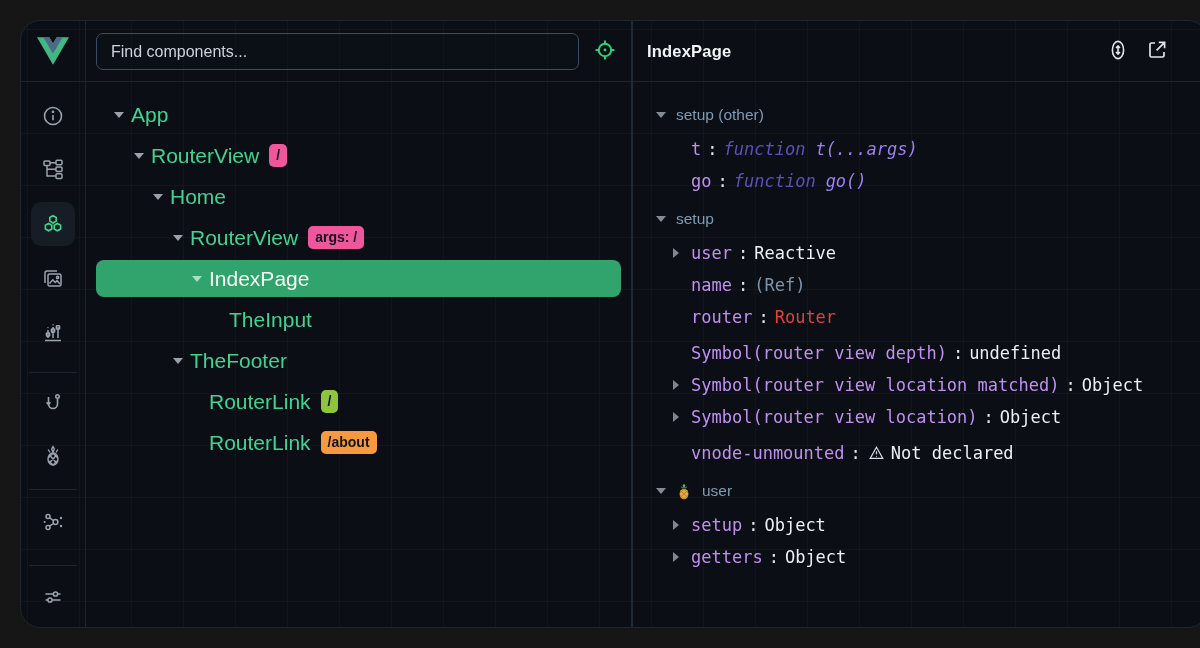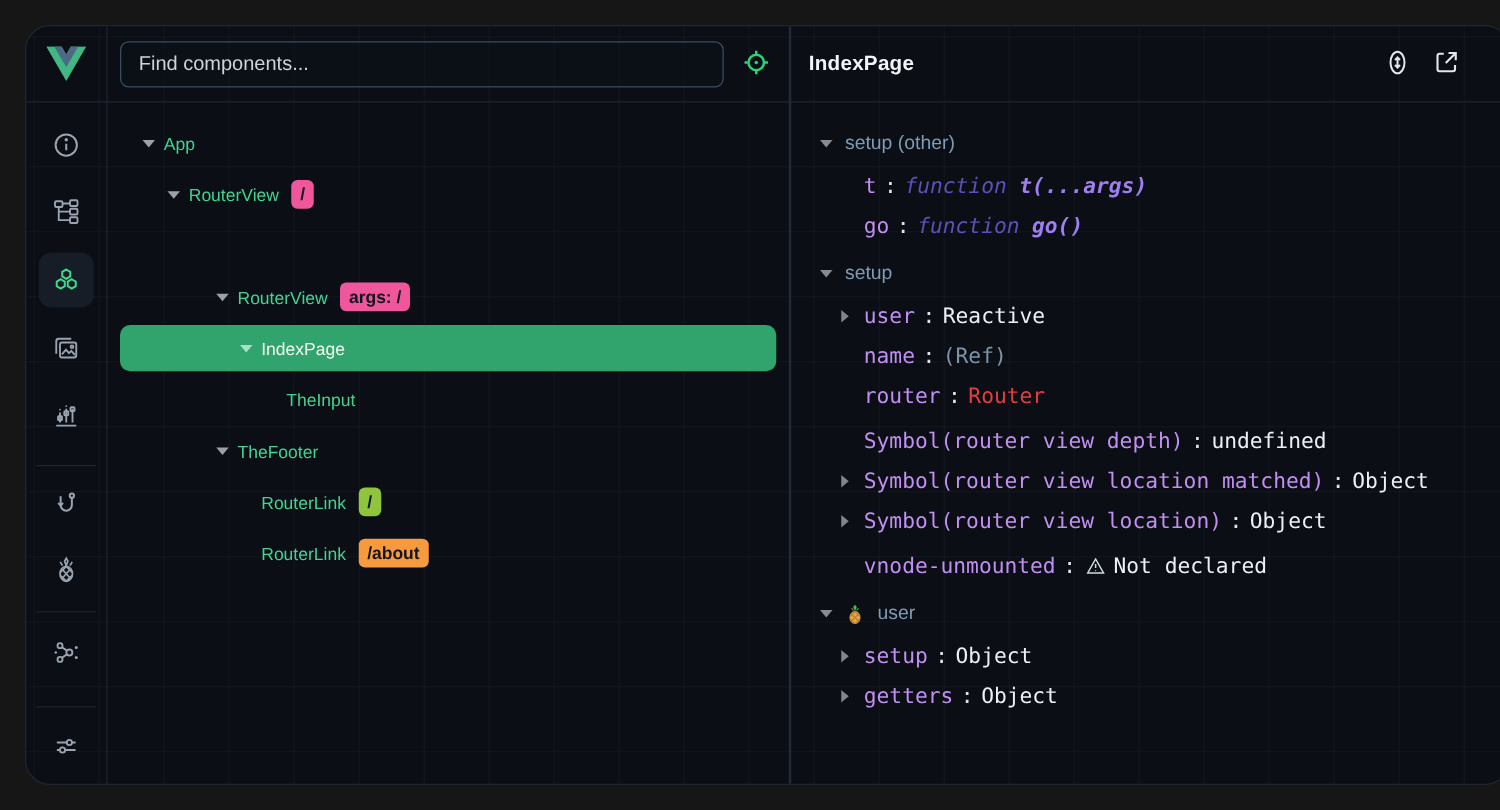--- a/index.html
+++ b/index.html
@@ -51,21 +51,21 @@
 
   
   .tri-d { width:0; height:0; border-left:5px solid transparent; border-right:5px solid transparent; border-top:6px solid #8b929c; }
   .tri-r { width:0; height:0; border-top:5px solid transparent; border-bottom:5px solid transparent; border-left:6px solid #7f868f; }
 
   
   .tree { position:absolute; left:64px; top:60px; width:546px; bottom:0; overflow:hidden; }
   .trow { position:absolute; left:0; right:0; height:41px; display:flex; align-items:center; white-space:nowrap; cursor:pointer; }
   .trow .arr { width:12px; display:flex; justify-content:center; margin-right:6px; flex:0 0 12px; }
   .trow .arr .tri-d { border-top-color:#9aa1aa; }
-  .trow .lbl { color:#42d392; font-size:14px; }
+  .trow .lbl { color:#42d392; font-size:21px; }
   .t0{top:13px; padding-left:28px} .t1{top:54px; padding-left:48px} .t2{top:95px; padding-left:67px}
   .t3{top:136px; padding-left:87px} .t4{top:177px; padding-left:106px} .t5{top:218px; padding-left:126px}
   .t6{top:259px; padding-left:87px} .t7{top:300px; padding-left:106px} .t8{top:341px; padding-left:106px}
   .trow.selected .pill { position:absolute; left:11px; top:2px; width:525px; height:37px; background:#30a46c; border-radius:8px; z-index:0; }
   .trow.selected .arr, .trow.selected .lbl { position:relative; z-index:1; }
   .trow.selected .arr .tri-d { border-top-color:#a9dfc4; }
   .trow.selected .lbl { color:#f4faf6; font-weight:500; }
   .badge { margin-left:10px; font-size:14px; font-weight:700; color:#10151d; border-radius:5px; padding:3px 7px; line-height:1.2; }
   .badge.pink { background:#f0569b; }
   .badge.lime { background:#8fc43c; }
@@ -78,21 +78,21 @@
   .sec-h .tri-d { border-top-color:#848b94; }
   .sec-gap { height:4px; }
   .irow { height:32px; display:flex; align-items:center; padding-left:40px; white-space:nowrap; font-family:"DejaVu Sans Mono", monospace; font-size:17px; cursor:default; }
   .irow .slot { width:10px; flex:0 0 10px; display:flex; margin-right:8px; }
   .k { color:#c18ff1; }
   .c { color:#dfe4ea; margin:0 6px; }
   .v { color:#eceff3;text-align:center; }
   .v-muted { color:#7d93a8; }
   .v-red { color:#e23f3f; }
   .fn-kw { color:#5d50b8; font-style:italic; }
-  .fn-sig { color:#9e7ff2; font-style:italic; font-weight:700; margin-left:10px; }
+  .fn-sig { color:#9e7ff2; font-style:italic; font-weight:400; margin-left:10px; }
   .warn-ic { margin:0 7px 0 2px; display:flex; }
   .pinia-ic { display:flex; }
 </style>
 </head>
 <body>
 
 <div class="app">
 
   <div class="vline-sidebar"></div>
   <div class="hline-header"></div>
@@ -259,20 +259,26 @@
     </div>
 
     <div class="trow t1">
       <span class="arr">
           <span class="tri-d"></span>
         </span>
       <span class="lbl">RouterView</span>
       <span class="badge pink">/</span>
     </div>
 
+    <div class="trow t2">
+      <span class="arr">
+          <span class="tri-d"></span>
+        </span>
+      <span class="lbl">Home</span>
+    </div>
 
     <div class="trow t3">
       <span class="arr">
           <span class="tri-d"></span>
         </span>
       <span class="lbl">RouterView</span>
       <span class="badge pink">args: /</span>
     </div>
 
     <div class="trow t4 selected">

